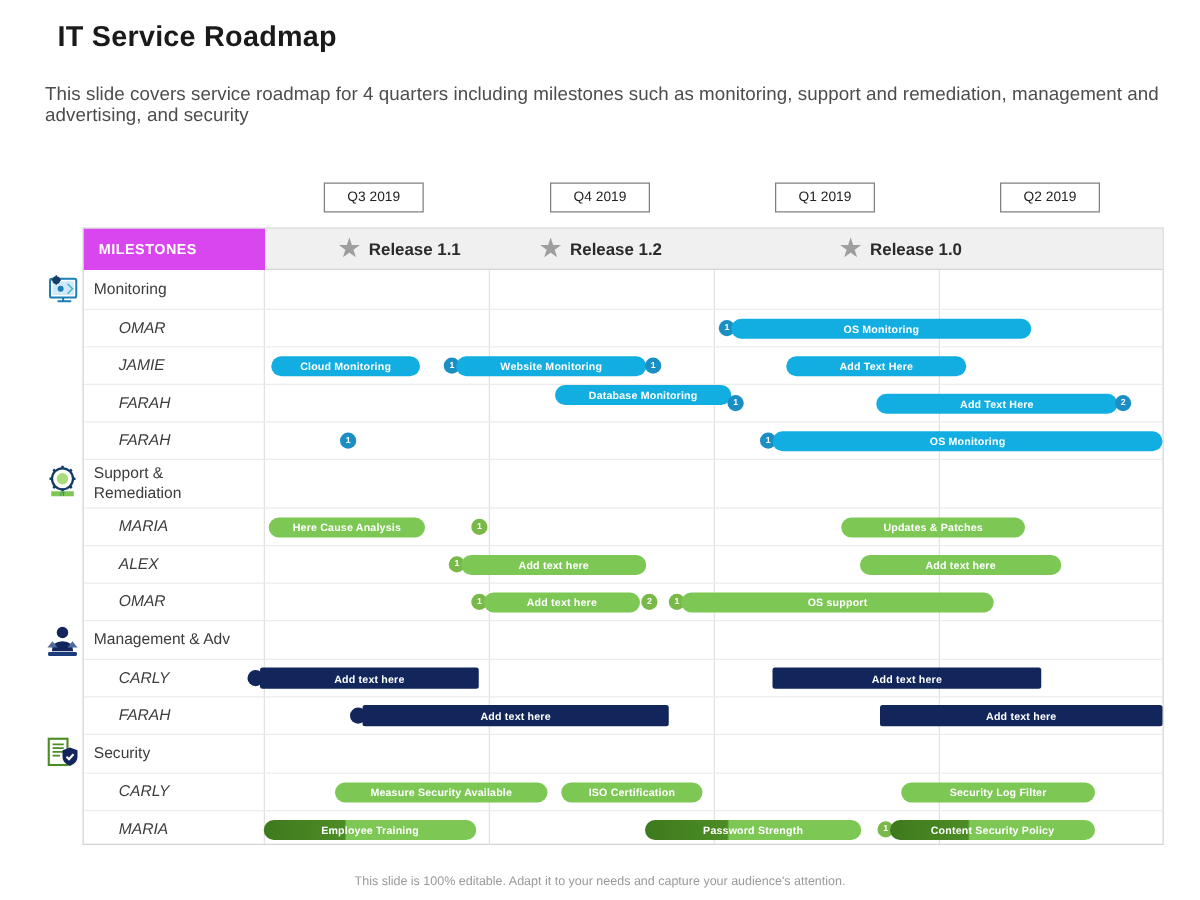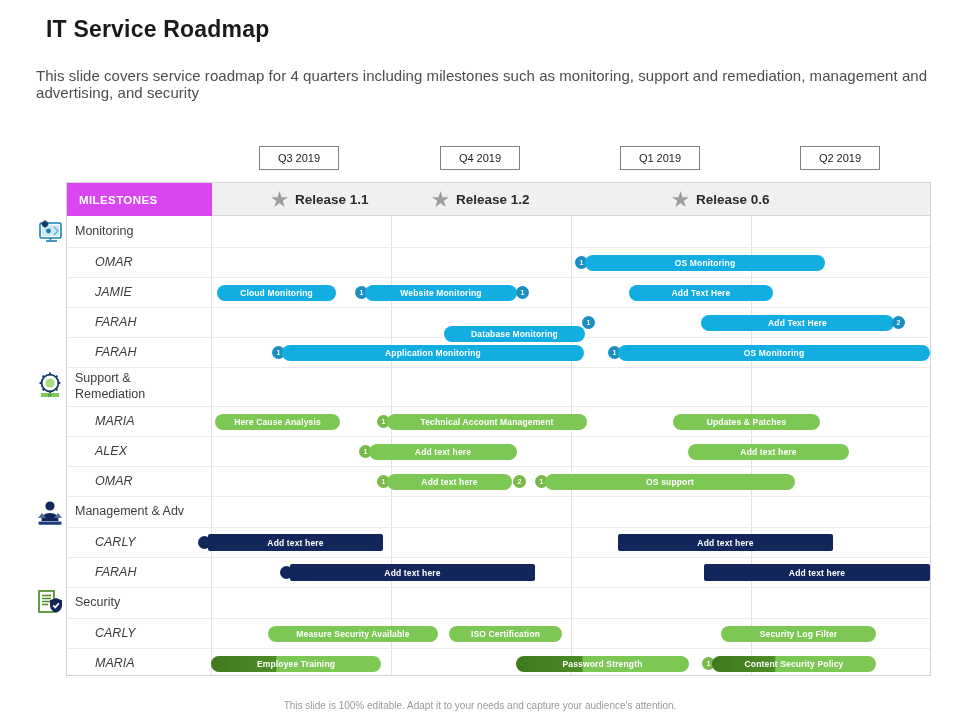--- a/index.html
+++ b/index.html
@@ -275,21 +275,21 @@
   <div class="release-label" style="left:204px">
     <span class="star">★</span>
     <span>Release 1.1</span>
   </div>
   <div class="release-label" style="left:365px">
     <span class="star">★</span>
     <span>Release 1.2</span>
   </div>
   <div class="release-label" style="left:605px">
     <span class="star">★</span>
-    <span>Release 0.6</span>
+    <span>Release 1.0</span>
   </div>
 
   <div class="row" style="top:33px; height:32px">
     <div class="row-label">Monitoring</div>
   </div>
 
   <div class="row" style="top:65px; height:30px">
     <div class="row-label indent">OMAR</div>
     <div class="badge blue" style="left:508px; top:8px">1</div>
     <div class="bar blue" style="left:518px; top:7px; width:240px">OS Monitoring</div>
@@ -299,44 +299,42 @@
     <div class="row-label indent">JAMIE</div>
     <div class="bar blue" style="left:150px; top:7px; width:119px">Cloud Monitoring</div>
     <div class="badge blue" style="left:288px; top:8px">1</div>
     <div class="bar blue" style="left:298px; top:7px; width:152px">Website Monitoring</div>
     <div class="badge blue" style="left:449px; top:8px">1</div>
     <div class="bar blue" style="left:562px; top:7px; width:144px">Add Text Here</div>
   </div>
 
   <div class="row" style="top:125px; height:30px">
     <div class="row-label indent">FARAH</div>
-    <div class="bar blue" style="left:377px; top:18px; width:141px">Database Monitoring</div>
+    <div class="bar blue" style="left:377px; top:0; width:141px">Database Monitoring</div>
     <div class="badge blue" style="left:515px; top:8px">1</div>
     <div class="bar blue" style="left:634px; top:7px; width:193px">Add Text Here</div>
     <div class="badge blue" style="left:825px; top:8px">2</div>
   </div>
 
   <div class="row" style="top:155px; height:30px">
     <div class="row-label indent">FARAH</div>
     <div class="badge blue" style="left:205px; top:8px">1</div>
-    <div class="bar blue" style="left:215px; top:7px; width:302px">Application Monitoring</div>
     <div class="badge blue" style="left:541px; top:8px">1</div>
     <div class="bar blue" style="left:551px; top:7px; width:312px">OS Monitoring</div>
   </div>
 
   <div class="row" style="top:185px; height:39px">
     <div class="row-label">Support &amp;
 Remediation</div>
   </div>
 
   <div class="row" style="top:224px; height:30px">
     <div class="row-label indent">MARIA</div>
     <div class="bar green" style="left:148px; top:7px; width:125px">Here Cause Analysis</div>
     <div class="badge green" style="left:310px; top:8px">1</div>
-    <div class="bar green" style="left:320px; top:7px; width:200px">Technical Account Management</div>
     <div class="bar green" style="left:606px; top:7px; width:147px">Updates &amp; Patches</div>
   </div>
 
   <div class="row" style="top:254px; height:30px">
     <div class="row-label indent">ALEX</div>
     <div class="badge green" style="left:292px; top:8px">1</div>
     <div class="bar green" style="left:302px; top:7px; width:148px">Add text here</div>
     <div class="bar green" style="left:621px; top:7px; width:161px">Add text here</div>
   </div>
 

